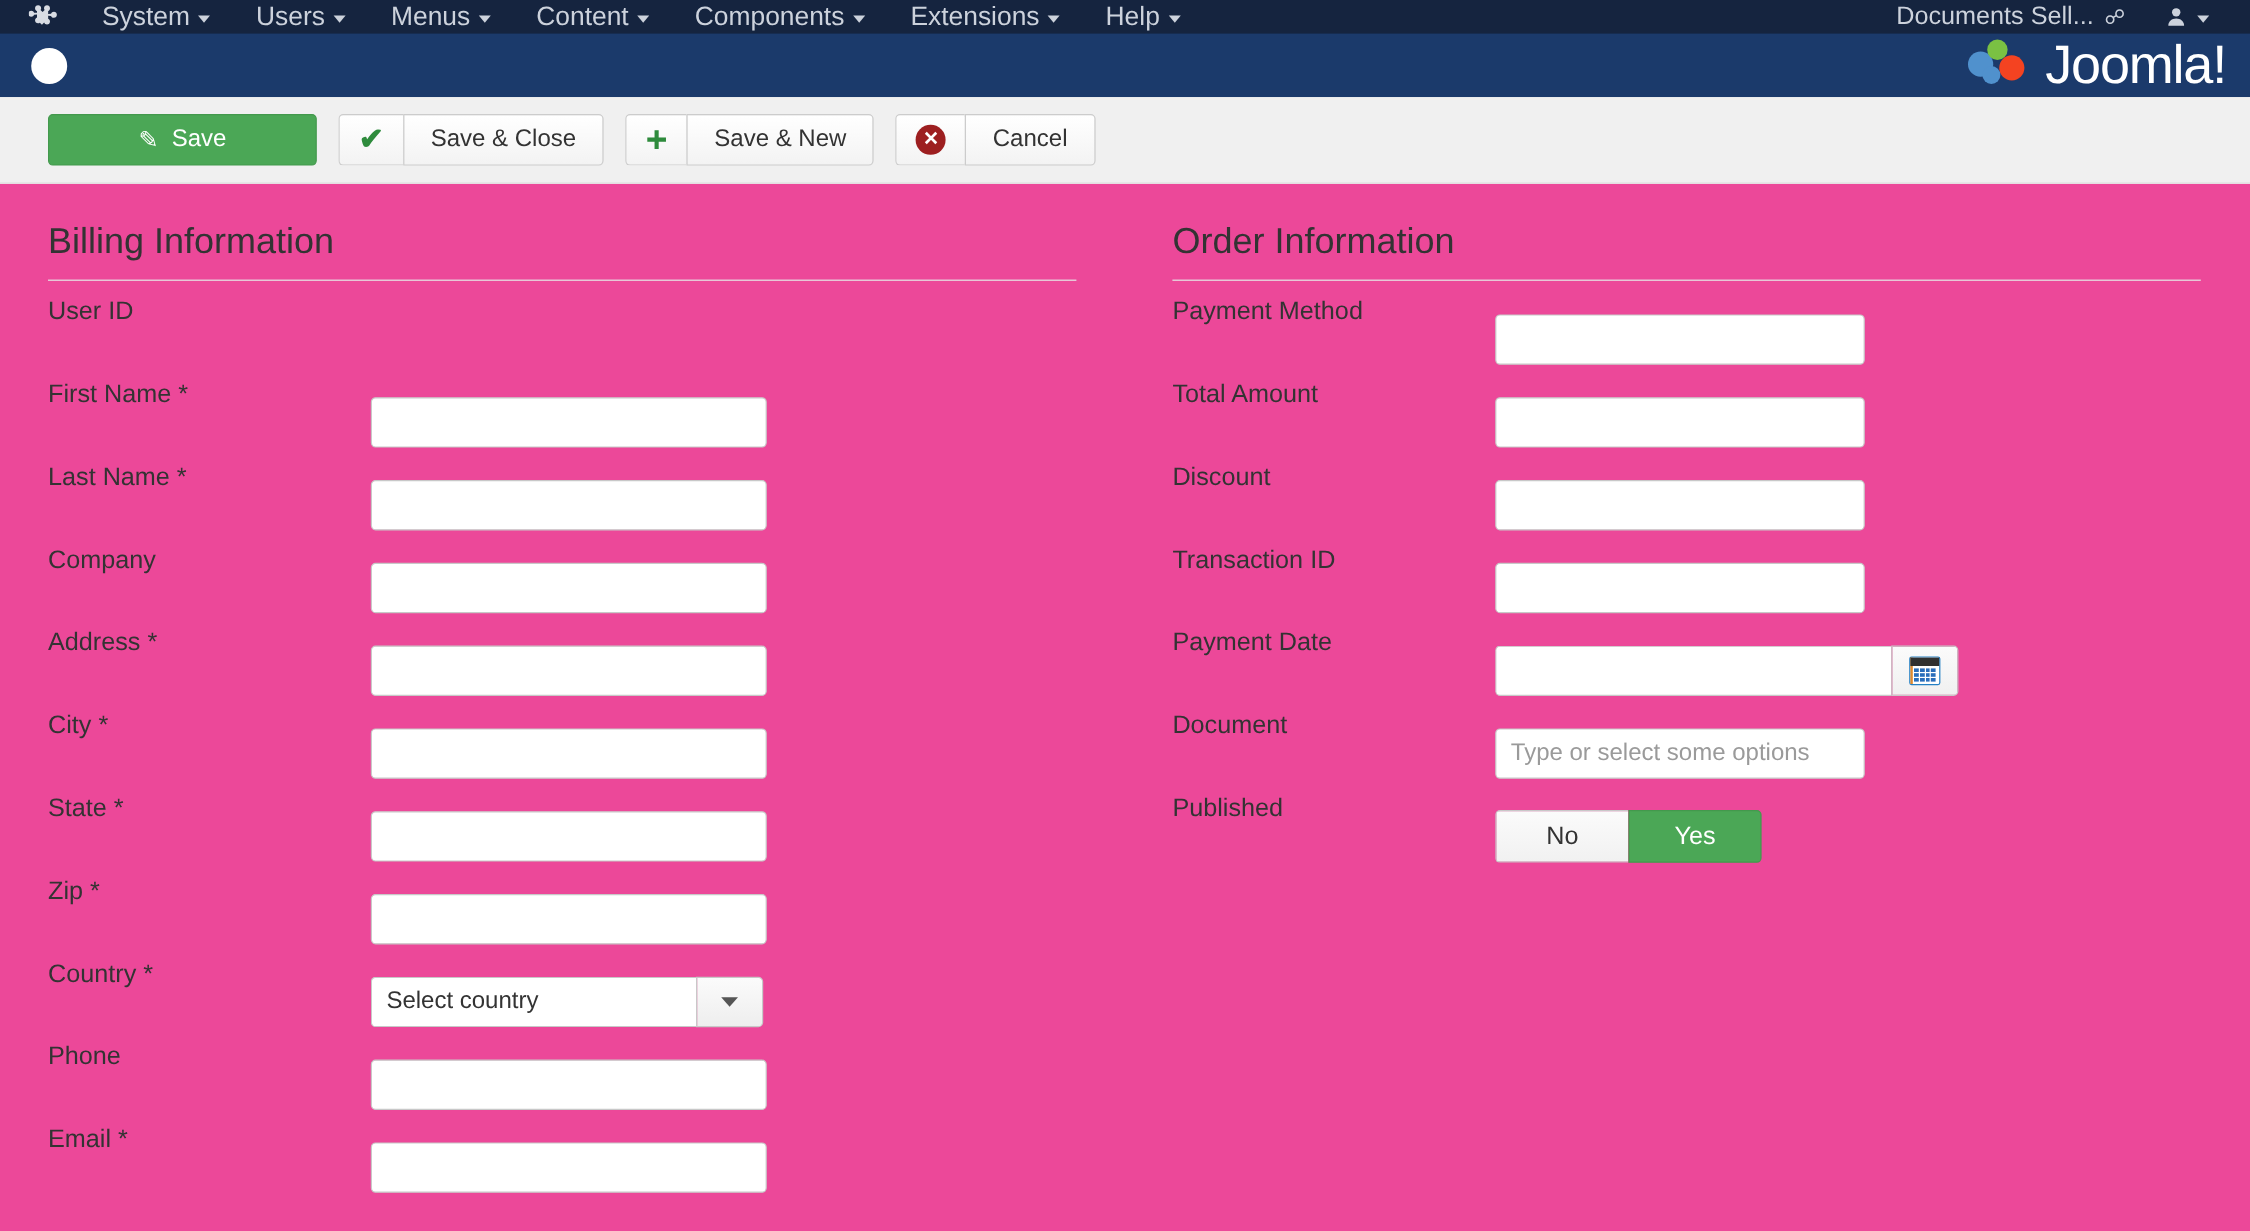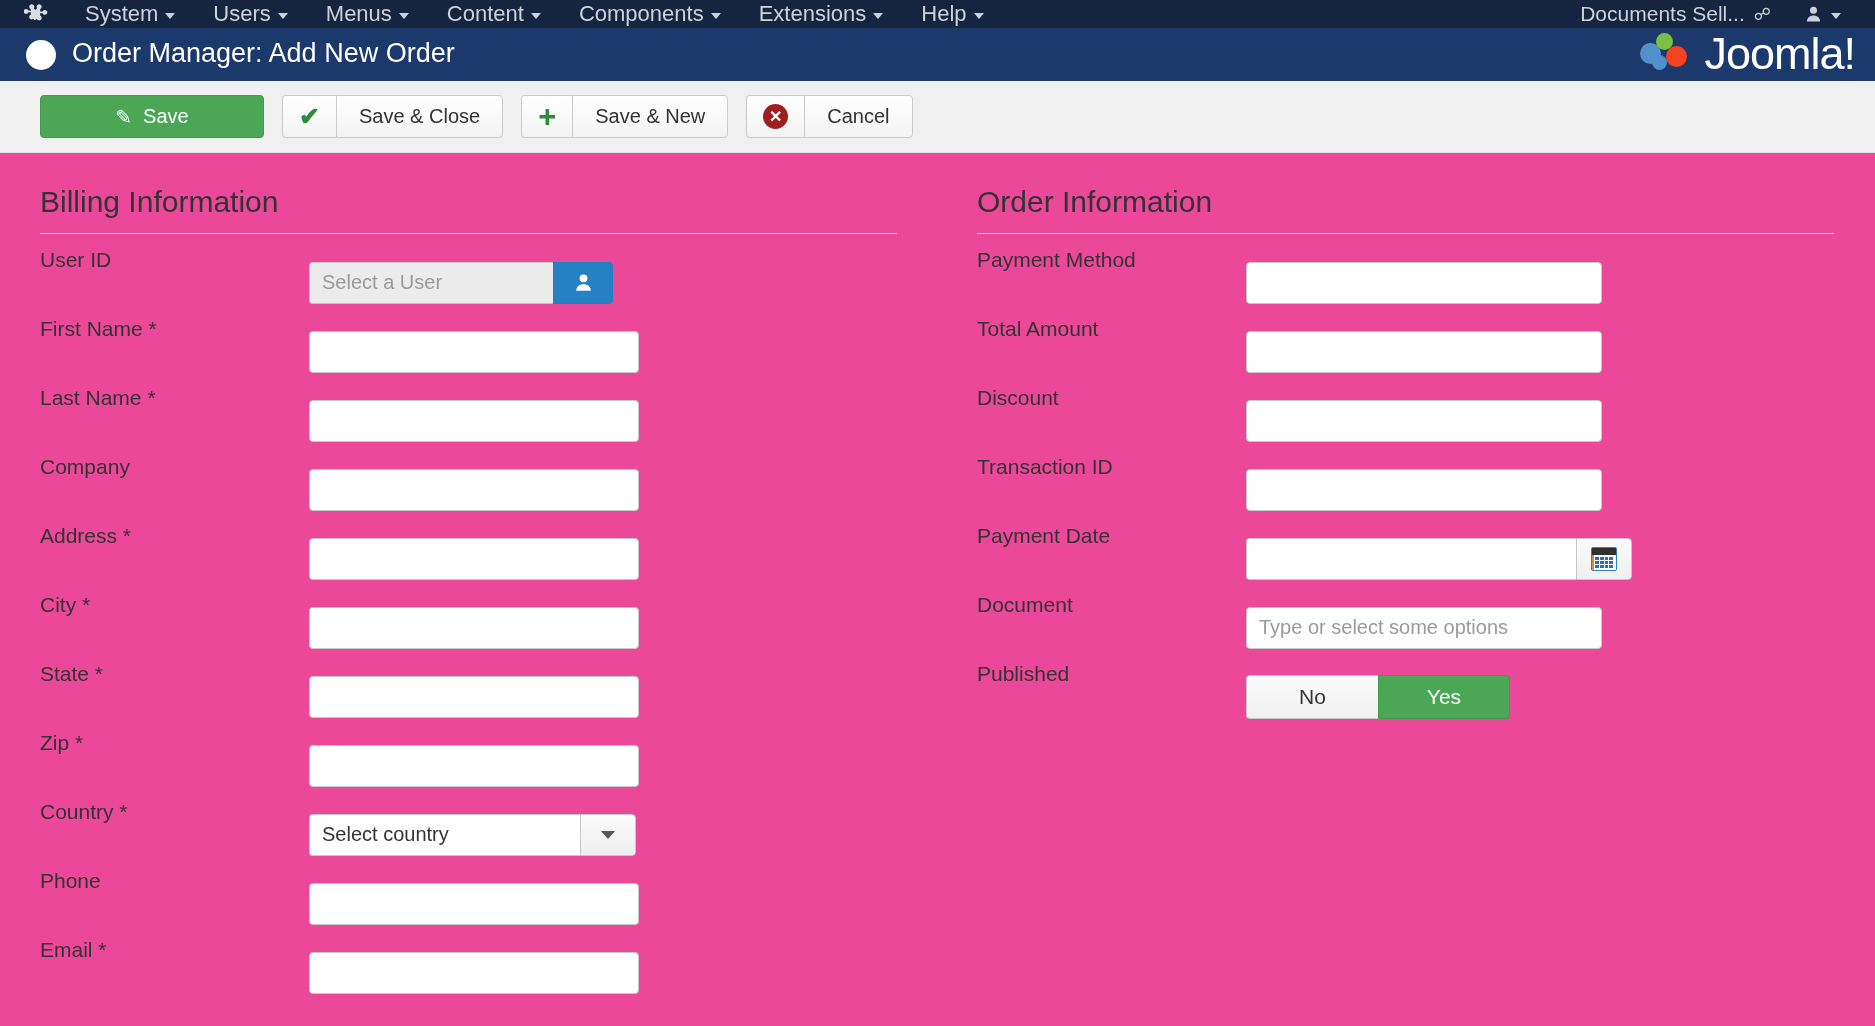--- a/index.html
+++ b/index.html
@@ -157,21 +157,21 @@
     border: 1px solid #c8c8c8; border-radius: 4px;
     background: #ffffff;
     font-size: 20px; color: #333333;
     padding: 0 12px;
     font-family: "Liberation Sans", sans-serif;
     outline: none;
   }
   .inp::placeholder { color: #9a9a9a; }
   .inp.readonly { background: #ebebeb; color: #8a8a8a; width: 244px;
     border-radius: 4px 0 0 4px; border-right: none; }
-  .inp.wide { width: 356px; }
+  .inp.wide { width: 308px; }
   .inp.date { width: 330px; border-radius: 4px 0 0 4px; border-right: none; }
   .inp.country { width: 271px; border-radius: 4px 0 0 4px; border-right: none; }
 
   .addon-btn {
     height: 42px; min-width: 60px;
     display: flex; align-items: center; justify-content: center;
     border: 1px solid #1f7fc4; border-radius: 0 4px 4px 0;
     background: #2580c4; color: #ffffff;
     cursor: pointer; font-size: 21px;
   }
@@ -188,21 +188,21 @@
   .dd-caret {
     width: 0; height: 0;
     border-left: 7px solid transparent;
     border-right: 7px solid transparent;
     border-top: 8px solid #555555;
   }
 
   
   .toggle { display: flex; align-items: stretch; height: 44px; }
   .toggle-opt {
-    width: 132px;
+    width: 111px;
     display: flex; align-items: center; justify-content: center;
     font-size: 21px; cursor: pointer;
     border: 1px solid #c8c8c8;
   }
   .toggle-opt.off {
     background: linear-gradient(#fbfbfb, #f1f1f1);
     color: #333333; border-radius: 4px 0 0 4px; border-right: none;
   }
   .toggle-opt.on {
     background: #4ba756; color: #ffffff;
@@ -279,21 +279,20 @@
         <path d="M1.8 15c0-3.4 2.8-5.6 6.2-5.6S14.2 11.6 14.2 15z"></path>
       </svg>
       <span class="caret"></span>
     </div>
   </div>
 </div>
 
 <div class="subhead">
   <div class="subhead-title">
     <span class="subhead-badge"></span>
-    <span>Order Manager: Add New Order</span>
   </div>
   <div class="brand">
     <span class="brand-mark">
       <i class="bm1"></i>
         <i class="bm2"></i>
         <i class="bm3"></i>
         <i class="bm4"></i>
     </span>
     <span>Joomla!</span>
   </div>
@@ -328,29 +327,20 @@
 </div>
 
 <div class="content">
   <div class="columns">
 
     <div class="col">
       <h2 class="section-title">Billing Information</h2>
 
       <div class="form-row">
         <div class="form-label">User ID</div>
-        <div class="form-field">
-          <input class="inp readonly" readonly="" placeholder="Select a User" style="">
-          <div class="addon-btn">
-            <svg width="19" height="19" viewBox="0 0 16 16" fill="#ffffff">
-              <circle cx="8" cy="4.5" r="3.3"></circle>
-              <path d="M1.8 15c0-3.4 2.8-5.6 6.2-5.6S14.2 11.6 14.2 15z"></path>
-            </svg>
-          </div>
-        </div>
       </div>
 
       <div class="form-row">
         <div class="form-label">First Name *</div>
         <div class="form-field">
           <input class="inp" placeholder="" style="">
         </div>
       </div>
 
       <div class="form-row">

